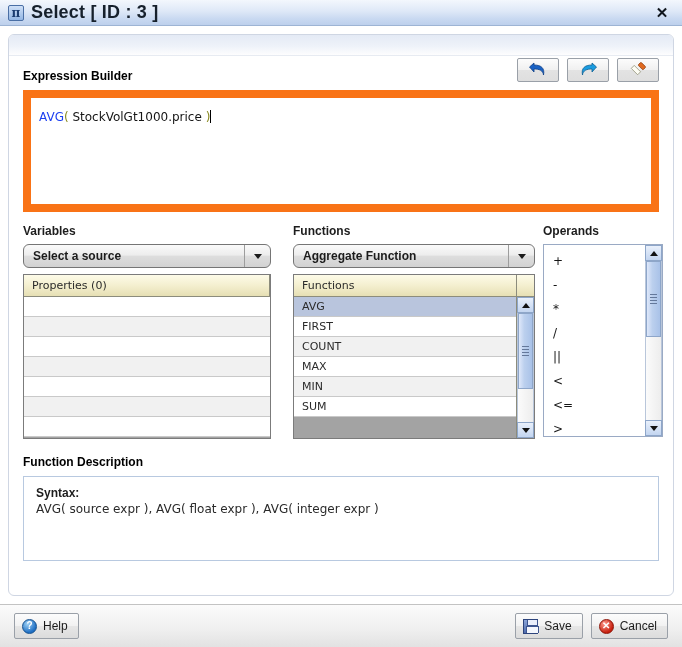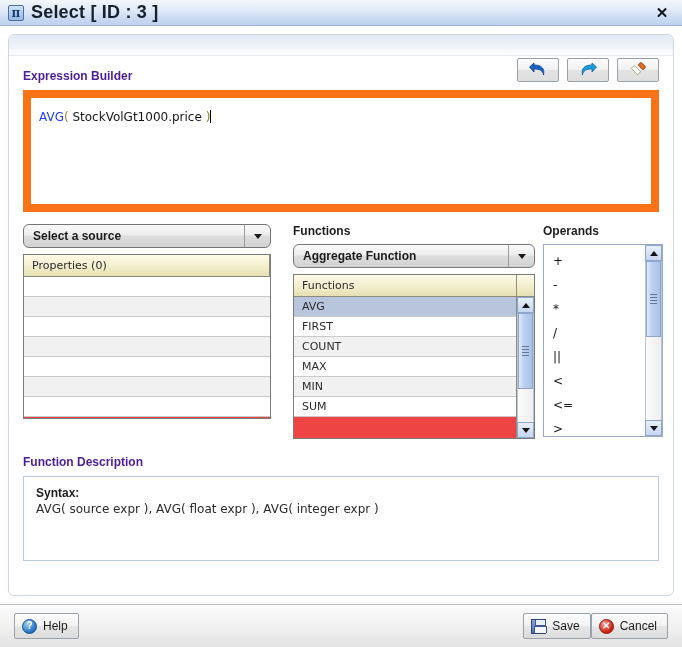--- a/index.html
+++ b/index.html
@@ -70,21 +70,21 @@
   }
   .panel-inner {
     position: absolute; left: 0; top: 21px;
     width: 100%; height: 541px;
     padding: 0 14px;
   }
 
   
   .section-label {
     font-size: 12px; font-weight: bold;
-    color: #4c1d95;
+    color: #000000;
   }
 
   
   .expr-header {
     position: relative; height: 30px;
     padding-top: 10px;
   }
   .expr-toolbar {
     position: absolute; right: 0; top: 2px;
     display: flex; gap: 8px;
@@ -159,21 +159,21 @@
     border-right: 4px solid transparent;
     border-top: 5px solid #1b1b1b;
   }
 
   
   .listbox {
     position: relative;
     margin-top: 6px;
     height: 165px;
     border: 1px solid #7b7b7b;
-    background: #ef4444;
+    background: #a3a3a3;
     overflow: hidden;
   }
   .lb-head {
     height: 22px;
     background: linear-gradient(to bottom, #fdfbe8 0%, #f4efcf 50%, #e6dfb4 100%);
     border-bottom: 1px solid #8c8c7c;
     font-size: 11px; color: #2b2b2b;
     display: flex; align-items: center;
     padding-left: 8px;
     font-family: "DejaVu Sans", sans-serif;
@@ -301,21 +301,21 @@
     border: 1px solid #9aa0a8;
     border-radius: 2px;
     background: linear-gradient(to bottom, #fcfcfc 0%, #f2f2f2 48%, #e6e6e6 52%, #dcdcdc 100%);
     display: inline-flex; align-items: center;
     padding: 0 10px 0 7px;
     font-size: 12px; color: #1c1c1c;
     cursor: pointer;
     gap: 6px;
   }
   .btn-help { margin-left: 14px; }
-  .footer-right { position: absolute; right: 14px; display: flex; gap: 0; }
+  .footer-right { position: absolute; right: 14px; display: flex; gap: 8px; }
 
   .ico-help {
     width: 15px; height: 15px; border-radius: 50%;
     background: radial-gradient(circle at 35% 30%, #9fd2f5, #1f6fc4 70%);
     border: 1px solid #14518f;
     color: #fff; font-size: 10px; font-weight: bold;
     display: flex; align-items: center; justify-content: center;
     line-height: 1;
   }
   .ico-cancel {
@@ -383,20 +383,21 @@
           </div>
         </div>
 
         <div class="expr-area">
           <span class="expr-text"><span class="tok-fn">AVG</span><span class="tok-par">(</span><span class="tok-id"> StockVolGt1000.price </span><span class="tok-par">)</span><span class="caret"></span></span>
         </div>
 
         <div class="columns">
 
           <div class="col col-variables">
+            <div class="col-title">Variables</div>
             <div class="dropdown">
               <span class="dd-label">Select a source</span>
               <span class="dd-arrowbox">
                   <i class="dd-arrow"></i>
                 </span>
             </div>
             <div class="listbox variables-listbox">
               <div class="lb-head">Properties (0)</div>
               <div class="lb-rows">
                 <div class="lb-row"></div>

